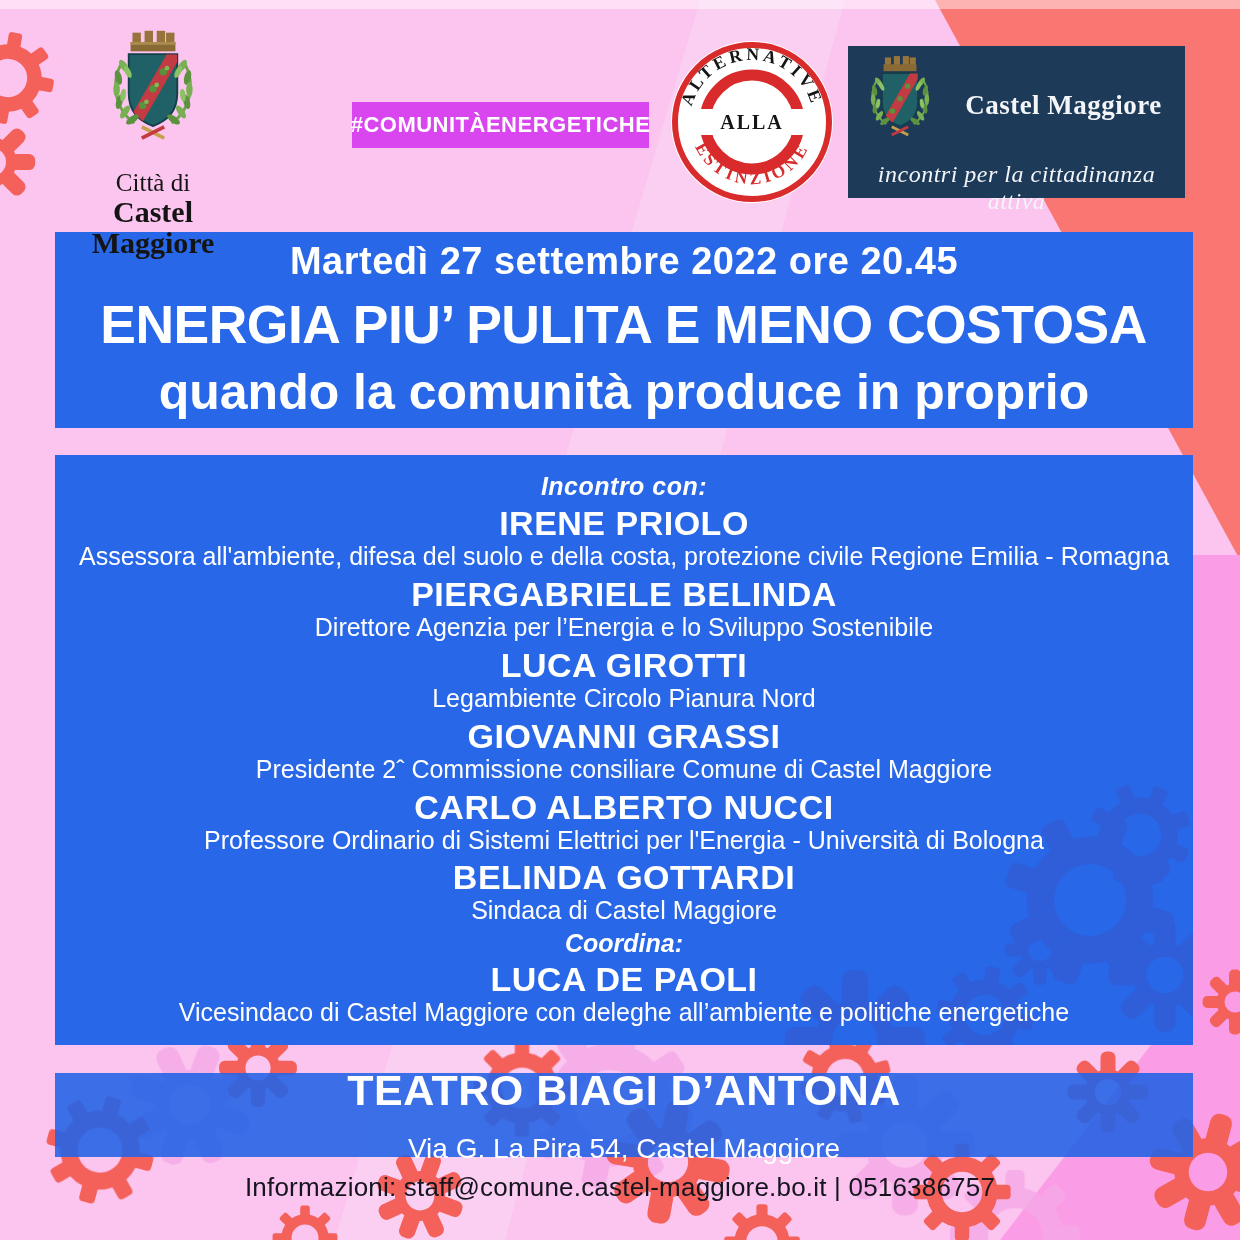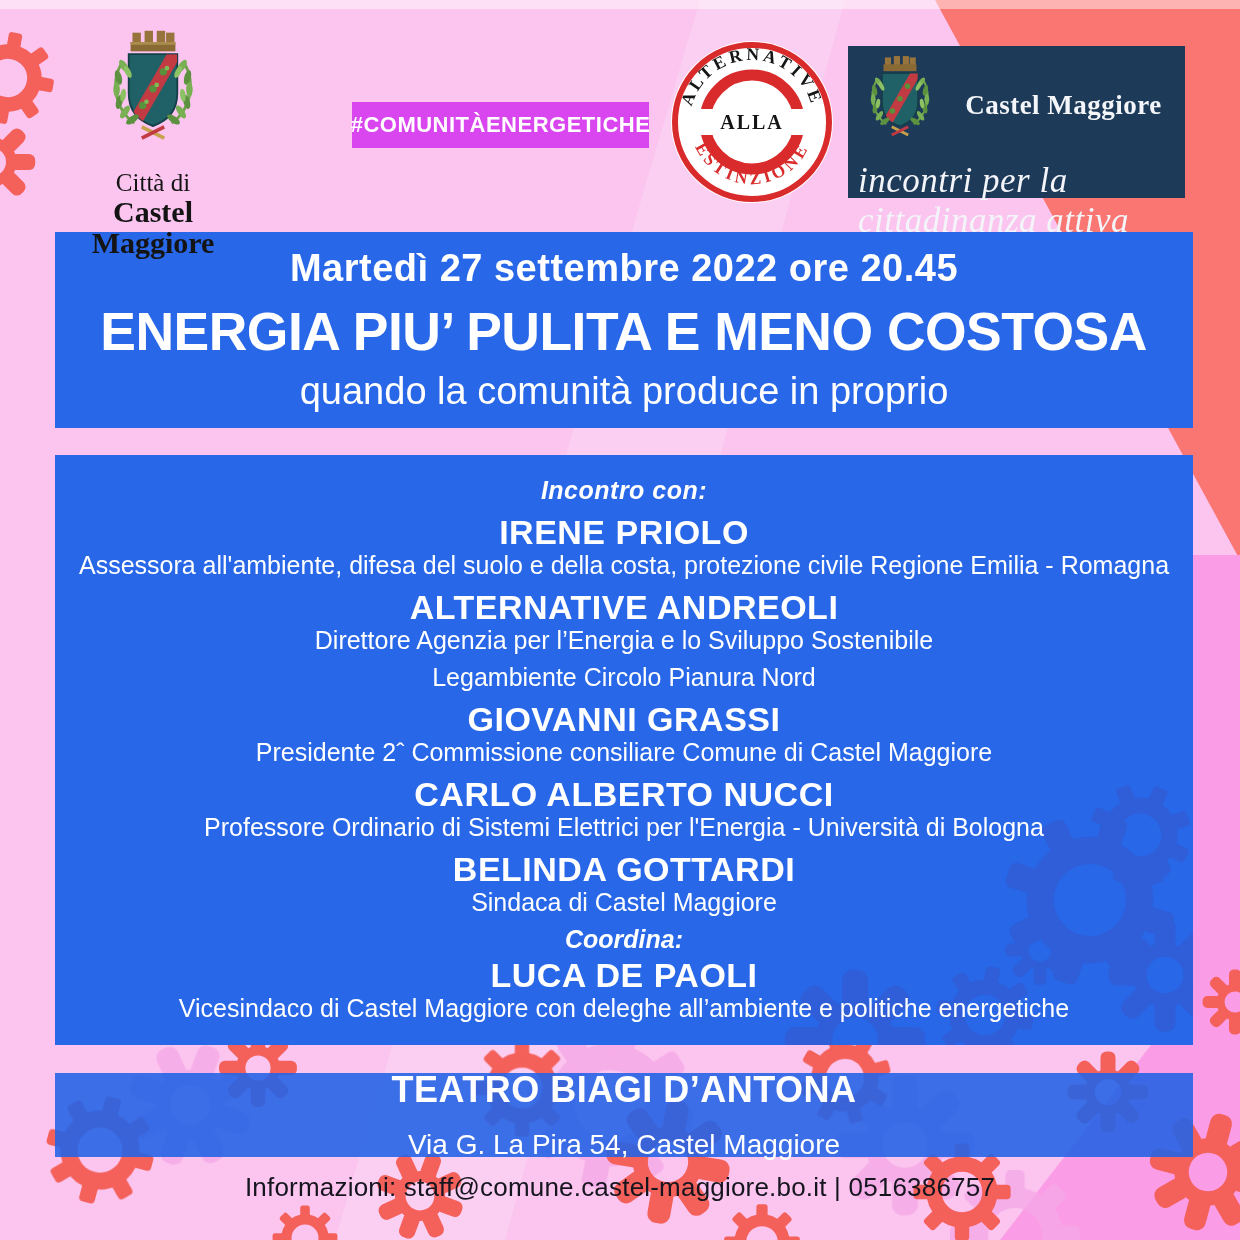--- a/index.html
+++ b/index.html
@@ -30,33 +30,33 @@
   .civics-box{
     position:absolute;left:848px;top:46px;width:337px;height:152px;z-index:3;
     background:#1d3a59;color:#f3f5f9;display:flex;flex-direction:column;
     padding:8px 10px 6px 10px;box-sizing:border-box;
   }
   .civics-top{display:flex;flex:1;align-items:center;gap:10px;}
   .civics-titles{flex:1;text-align:center;font-family:"Liberation Serif",serif;}
   .civics-city{font-size:27px;font-weight:700;letter-spacing:.5px;}
   .civics-name{font-size:52px;font-weight:700;letter-spacing:4px;line-height:1.0;margin-top:2px;}
   .civics-sub{
-    font-family:"Liberation Serif",serif;font-style:italic;font-size:35px;
-    text-align:left;padding:4px 0 2px 0;letter-spacing:.5px;
+    font-family:"Liberation Serif",serif;font-style:italic;font-size:24px;
+    text-align:center;padding:4px 0 2px 0;letter-spacing:.5px;
   }
 
   
   .event-banner{
     position:absolute;left:55px;top:232px;width:1138px;height:196px;z-index:2;
     background:#2767e8;color:#ffffff;display:flex;flex-direction:column;
     align-items:center;justify-content:center;text-align:center;
   }
   .event-date{font-size:38px;font-weight:600;letter-spacing:.5px;}
   .event-title{font-size:54px;font-weight:800;letter-spacing:-.5px;margin:10px 0 8px 0;transform:scaleX(.99);white-space:nowrap;}
-  .event-sub{font-size:38px;font-weight:400;}
+  .event-sub{font-size:50px;font-weight:700;}
 
   .speakers{
     position:absolute;left:55px;top:455px;width:1138px;height:590px;z-index:2;
     background:#2767e8;color:#ffffff;overflow:hidden;
   }
   .speakers .panel-gears{position:absolute;inset:0;}
   .speakers-inner{
     position:relative;z-index:1;height:100%;box-sizing:border-box;
     display:flex;flex-direction:column;justify-content:space-evenly;
     align-items:center;text-align:center;padding:14px 18px;
@@ -64,21 +64,21 @@
   .intro{font-size:25px;font-style:italic;font-weight:700;letter-spacing:.5px;}
   .sp-name{font-size:34px;font-weight:700;line-height:1.12;letter-spacing:.5px;}
   .sp-role{font-size:25px;font-weight:400;line-height:1.18;}
   .coord-label{font-size:25px;font-style:italic;font-weight:700;margin-bottom:2px;}
 
   .venue{
     position:absolute;left:55px;top:1073px;width:1138px;height:84px;z-index:2;
     background:rgba(38,100,229,0.90);color:#ffffff;display:flex;flex-direction:column;
     align-items:center;justify-content:center;text-align:center;
   }
-  .venue-name{font-size:36px;font-weight:700;letter-spacing:.5px;}
+  .venue-name{font-size:43px;font-weight:700;letter-spacing:.5px;}
   .venue-addr{font-size:28px;font-weight:400;margin-top:18px;}
 
   .info-line{
     position:absolute;left:0;top:1172px;width:100%;z-index:2;text-align:center;
     color:#15151f;font-size:26px;font-weight:500;letter-spacing:.2px;
   }
 </style>
 </head>
 <body>
 
@@ -317,24 +317,25 @@
       </g>
     </svg>
     <div class="speakers-inner">
       <div class="intro">Incontro con:</div>
 
       <div class="speaker">
         <div class="sp-name">IRENE PRIOLO</div>
         <div class="sp-role">Assessora all'ambiente, difesa del suolo e della costa, protezione civile Regione Emilia - Romagna</div>
       </div>
       <div class="speaker">
-        <div class="sp-name">ALTERNATIVE ANDREOLI</div>
+        <div class="sp-name">PIERGABRIELE BELINDA</div>
         <div class="sp-role">Direttore Agenzia per l’Energia e lo Sviluppo Sostenibile</div>
       </div>
       <div class="speaker">
+        <div class="sp-name">LUCA GIROTTI</div>
         <div class="sp-role">Legambiente Circolo Pianura Nord</div>
       </div>
       <div class="speaker">
         <div class="sp-name">GIOVANNI GRASSI</div>
         <div class="sp-role">Presidente 2ˆ Commissione consiliare Comune di Castel Maggiore</div>
       </div>
       <div class="speaker">
         <div class="sp-name">CARLO ALBERTO NUCCI</div>
         <div class="sp-role">Professore Ordinario di Sistemi Elettrici per l'Energia - Università di Bologna</div>
       </div>

